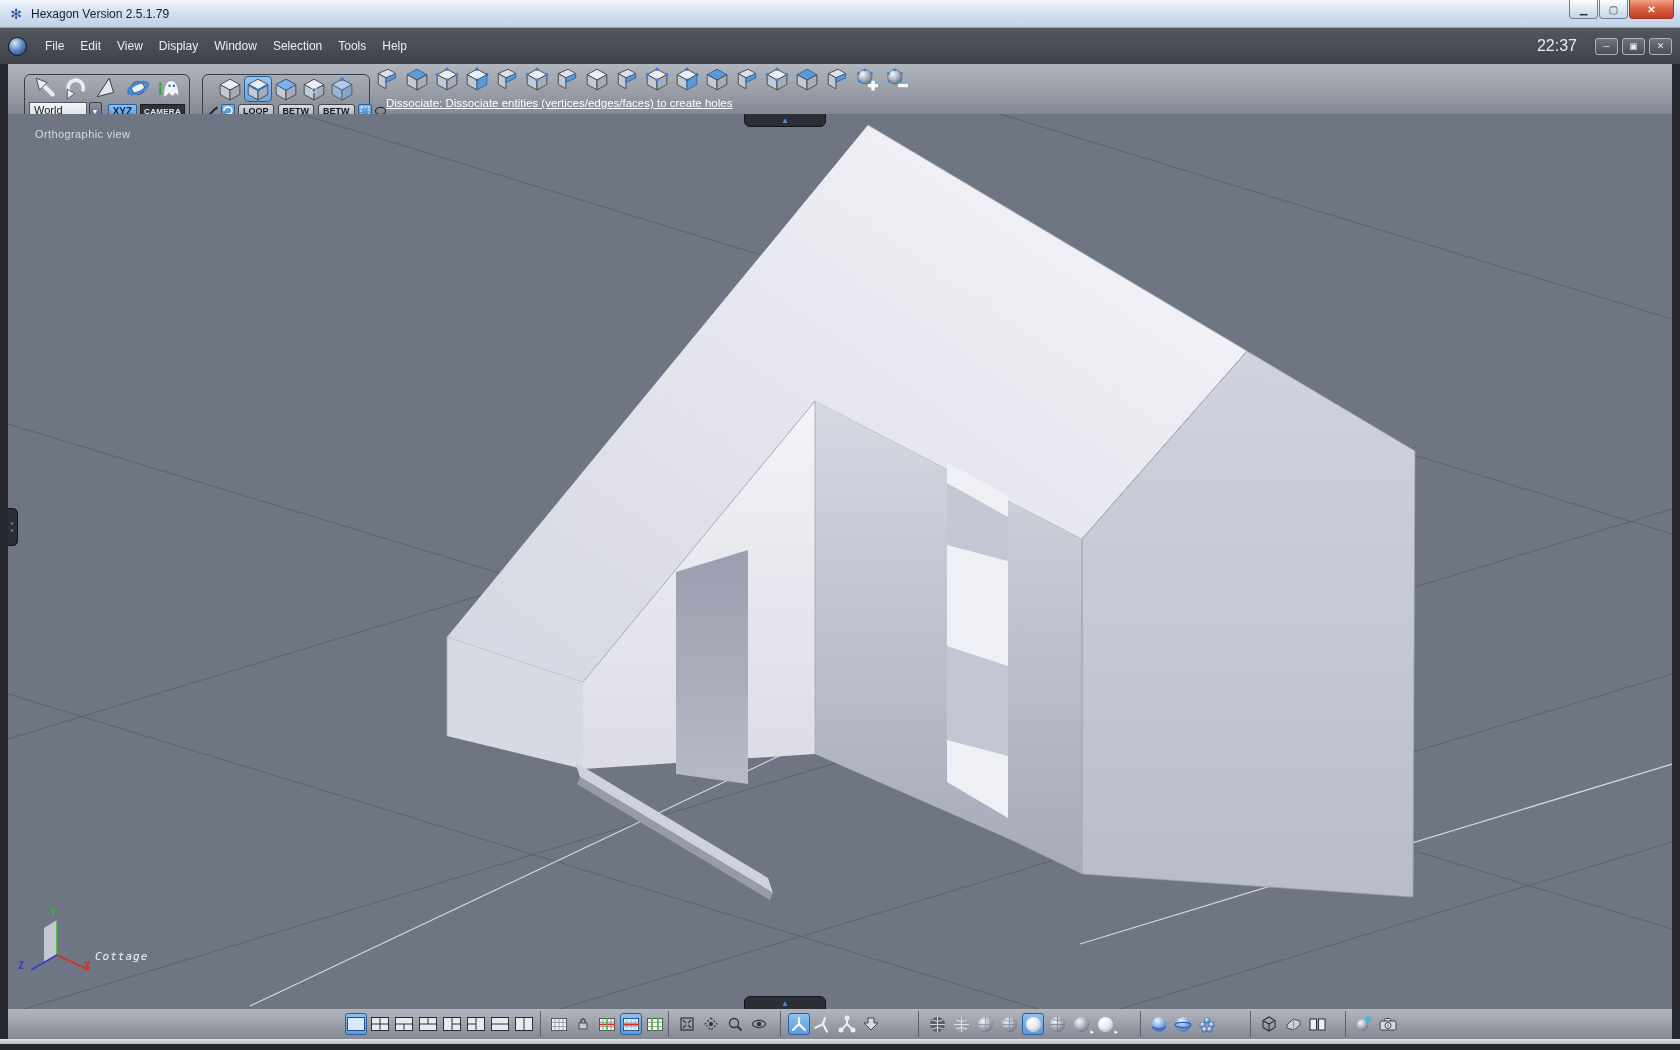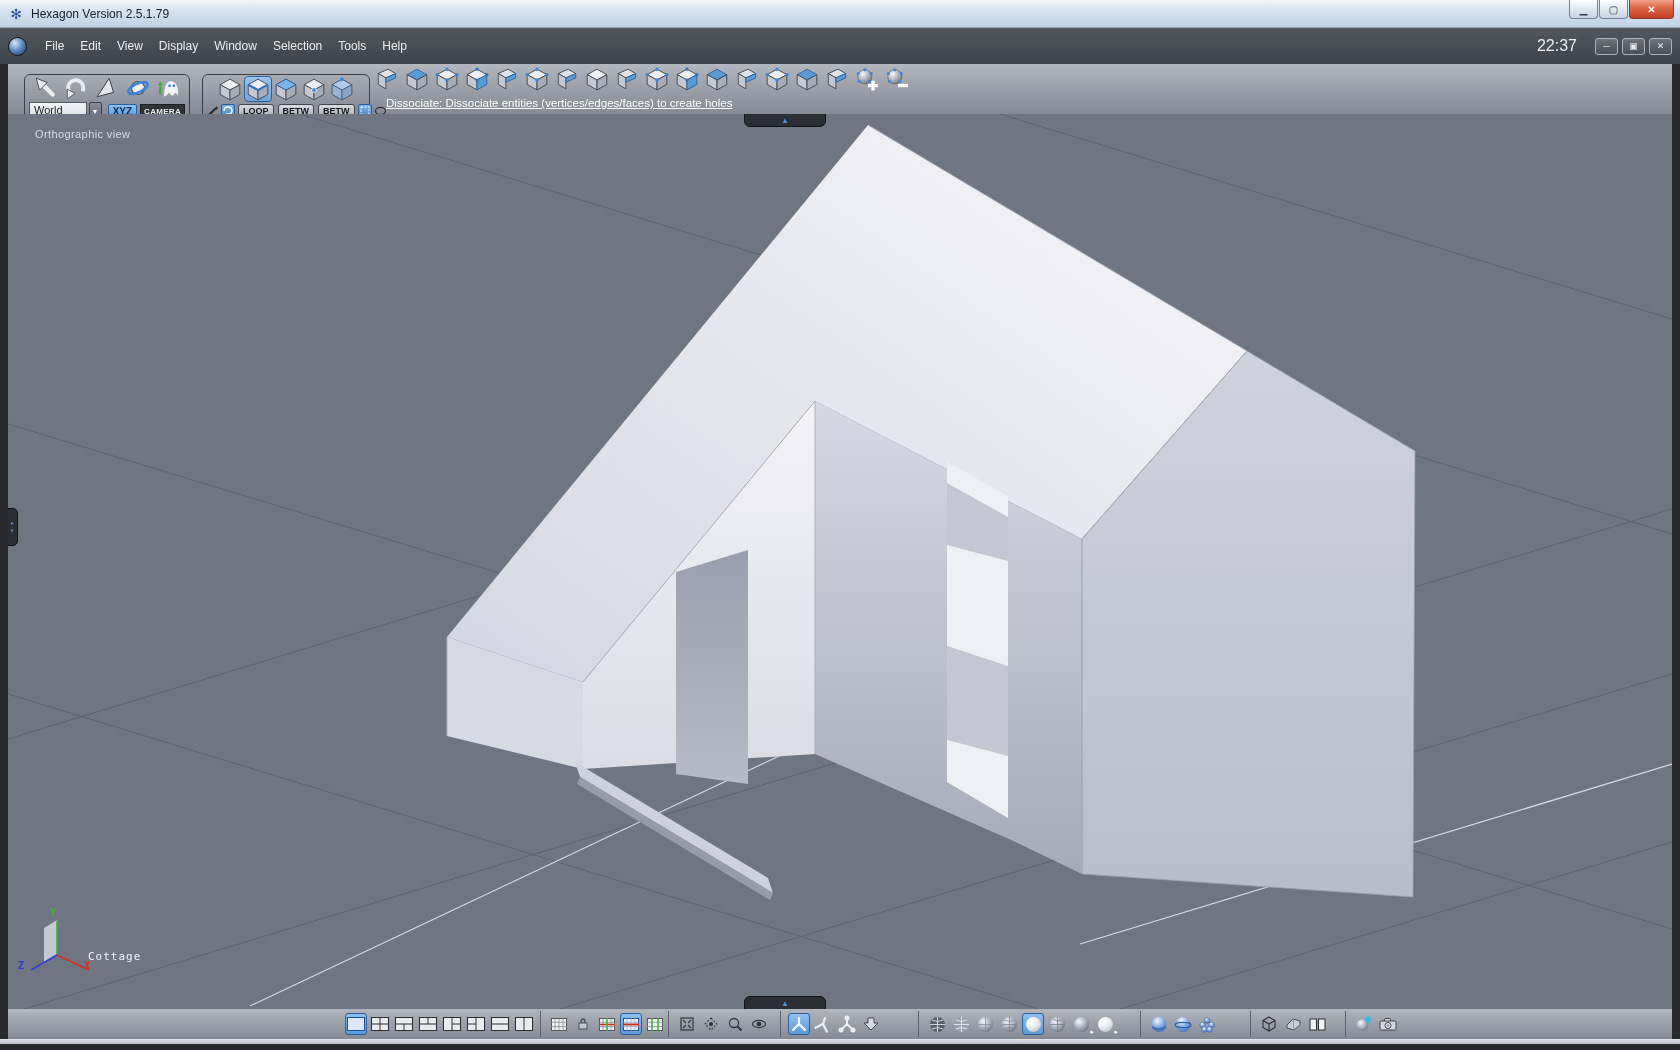--- a/index.html
+++ b/index.html
@@ -56,22 +56,22 @@
         border:1px solid #42454b;border-radius:3px;padding:1px 4px;margin:0 1px;}
   .smallic{width:15px;height:14px;display:flex;align-items:center;justify-content:center;border-radius:2px;}
   .smallic.blue{background:linear-gradient(#7db4e8,#4a86c8);border:1px solid #2a5f9e;box-sizing:border-box;}
   .maintools{position:absolute;left:366px;top:3px;display:flex;gap:4px;}
   .status{position:absolute;left:378px;top:33px;color:#fff;font-size:11.5px;text-decoration:underline;}
 
   
   .viewport{position:relative;height:895px;margin:0 8px;background:#6f7583;overflow:hidden;}
   .viewport svg.scene{position:absolute;left:0;top:0;}
   .viewlabel{position:absolute;left:27px;top:14px;font-size:11px;color:#d9dce3;letter-spacing:.4px;}
-  .objlabel{position:absolute;left:80px;top:836px;font-family:"DejaVu Sans Mono",monospace;
-            font-size:11px;color:#f4f5f8;letter-spacing:1px;}
+  .objlabel{position:absolute;left:87px;top:836px;font-family:"DejaVu Sans Mono",monospace;
+            font-size:11px;color:#f4f5f8;letter-spacing:1px;font-style:italic;}
   .axl{position:absolute;font-family:"DejaVu Sans Mono",monospace;font-size:10px;font-weight:bold;}
   .handle{position:absolute;background:#2b2e34;border:1px solid #111317;display:flex;
           align-items:center;justify-content:center;color:#4a90d9;}
   .handle.top{left:736px;top:-1px;width:80px;height:12px;border-radius:0 0 6px 6px;font-size:8px;}
   .handle.bottom{left:736px;top:882px;width:80px;height:12px;border-radius:6px 6px 0 0;font-size:8px;}
   .handle.left{left:-1px;top:394px;width:9px;height:36px;border-radius:0 5px 5px 0;
                flex-direction:column;font-size:6px;line-height:7px;}
 
   
   .bottombar{position:relative;height:30px;margin:0 8px;background:linear-gradient(#b2b6be,#848994);}

